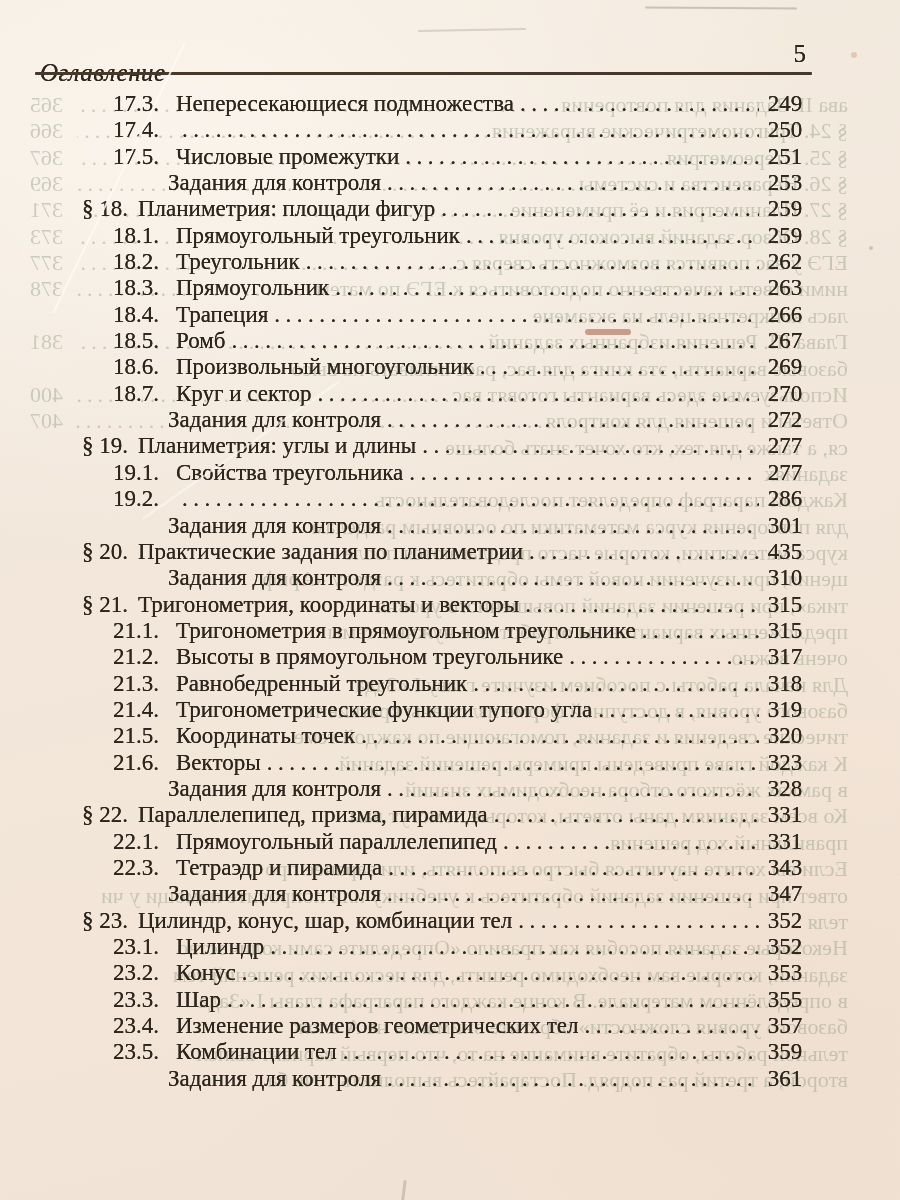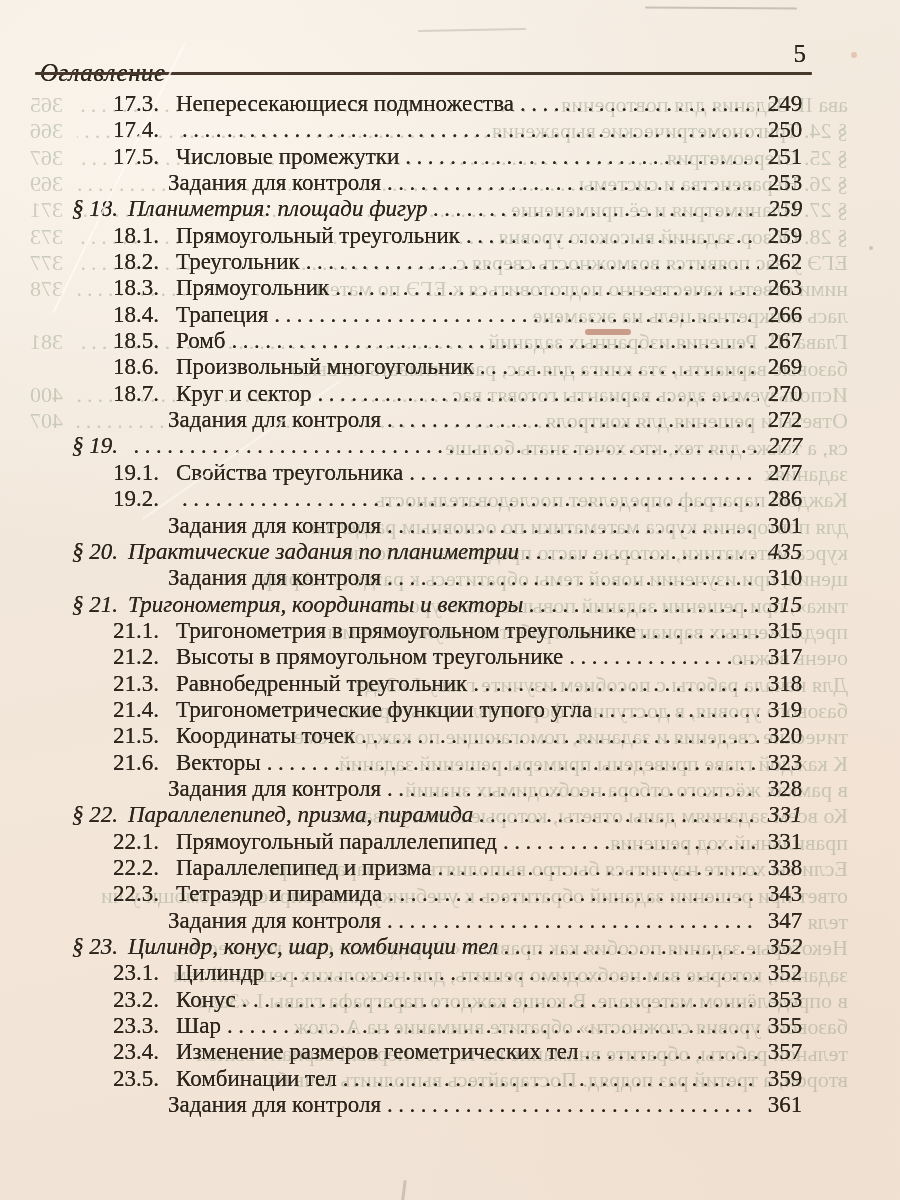--- a/index.html
+++ b/index.html
@@ -31,21 +31,21 @@
     position:absolute;left:35px;top:72px;width:777px;height:2.6px;
     background:var(--rule,#46392c);border-radius:1px;
   }
   
   .toc{position:absolute;left:35px;right:92px;top:91px;}
   .row{
     display:flex;align-items:baseline;height:26.35px;
     font-size:23px;line-height:26.35px;white-space:nowrap;
     text-shadow:0 0 .45px currentColor;
   }
-  .row.section{padding-left:37px;font-style:italic;}
+  .row.section{padding-left:47px;}
   .row.sub{padding-left:78px;}
   .row.control{padding-left:133px;}
   .row .num{flex:0 0 auto;}
   .row.sub .num{width:63px;}
   .row.section .num{margin-right:10px;}
   .row .title{flex:0 0 auto;}
   .leader{
     flex:1 1 auto;overflow:hidden;margin:0 3px 0 6px;
     letter-spacing:5.5px;
   }
@@ -298,20 +298,21 @@
         <span class="leader"></span>
         <span class="pagenum">270</span>
       </div>
       <div class="row control">
         <span class="title">Задания для контроля</span>
         <span class="leader"></span>
         <span class="pagenum">272</span>
       </div>
       <div class="row section">
         <span class="num">§ 19.</span>
+        <span class="title">Планиметрия: углы и длины</span>
         <span class="leader"></span>
         <span class="pagenum">277</span>
       </div>
       <div class="row sub">
         <span class="num">19.1.</span>
         <span class="title">Свойства треугольника</span>
         <span class="leader"></span>
         <span class="pagenum">277</span>
       </div>
       <div class="row sub">
@@ -386,26 +387,20 @@
         <span class="num">§ 22.</span>
         <span class="title">Параллелепипед, призма, пирамида</span>
         <span class="leader"></span>
         <span class="pagenum">331</span>
       </div>
       <div class="row sub">
         <span class="num">22.1.</span>
         <span class="title">Прямоугольный параллелепипед</span>
         <span class="leader"></span>
         <span class="pagenum">331</span>
-      </div>
-      <div class="row sub">
-        <span class="num">22.2.</span>
-        <span class="title">Параллелепипед и призма</span>
-        <span class="leader"></span>
-        <span class="pagenum">338</span>
       </div>
       <div class="row sub">
         <span class="num">22.3.</span>
         <span class="title">Тетраэдр и пирамида</span>
         <span class="leader"></span>
         <span class="pagenum">343</span>
       </div>
       <div class="row control">
         <span class="title">Задания для контроля</span>
         <span class="leader"></span>

